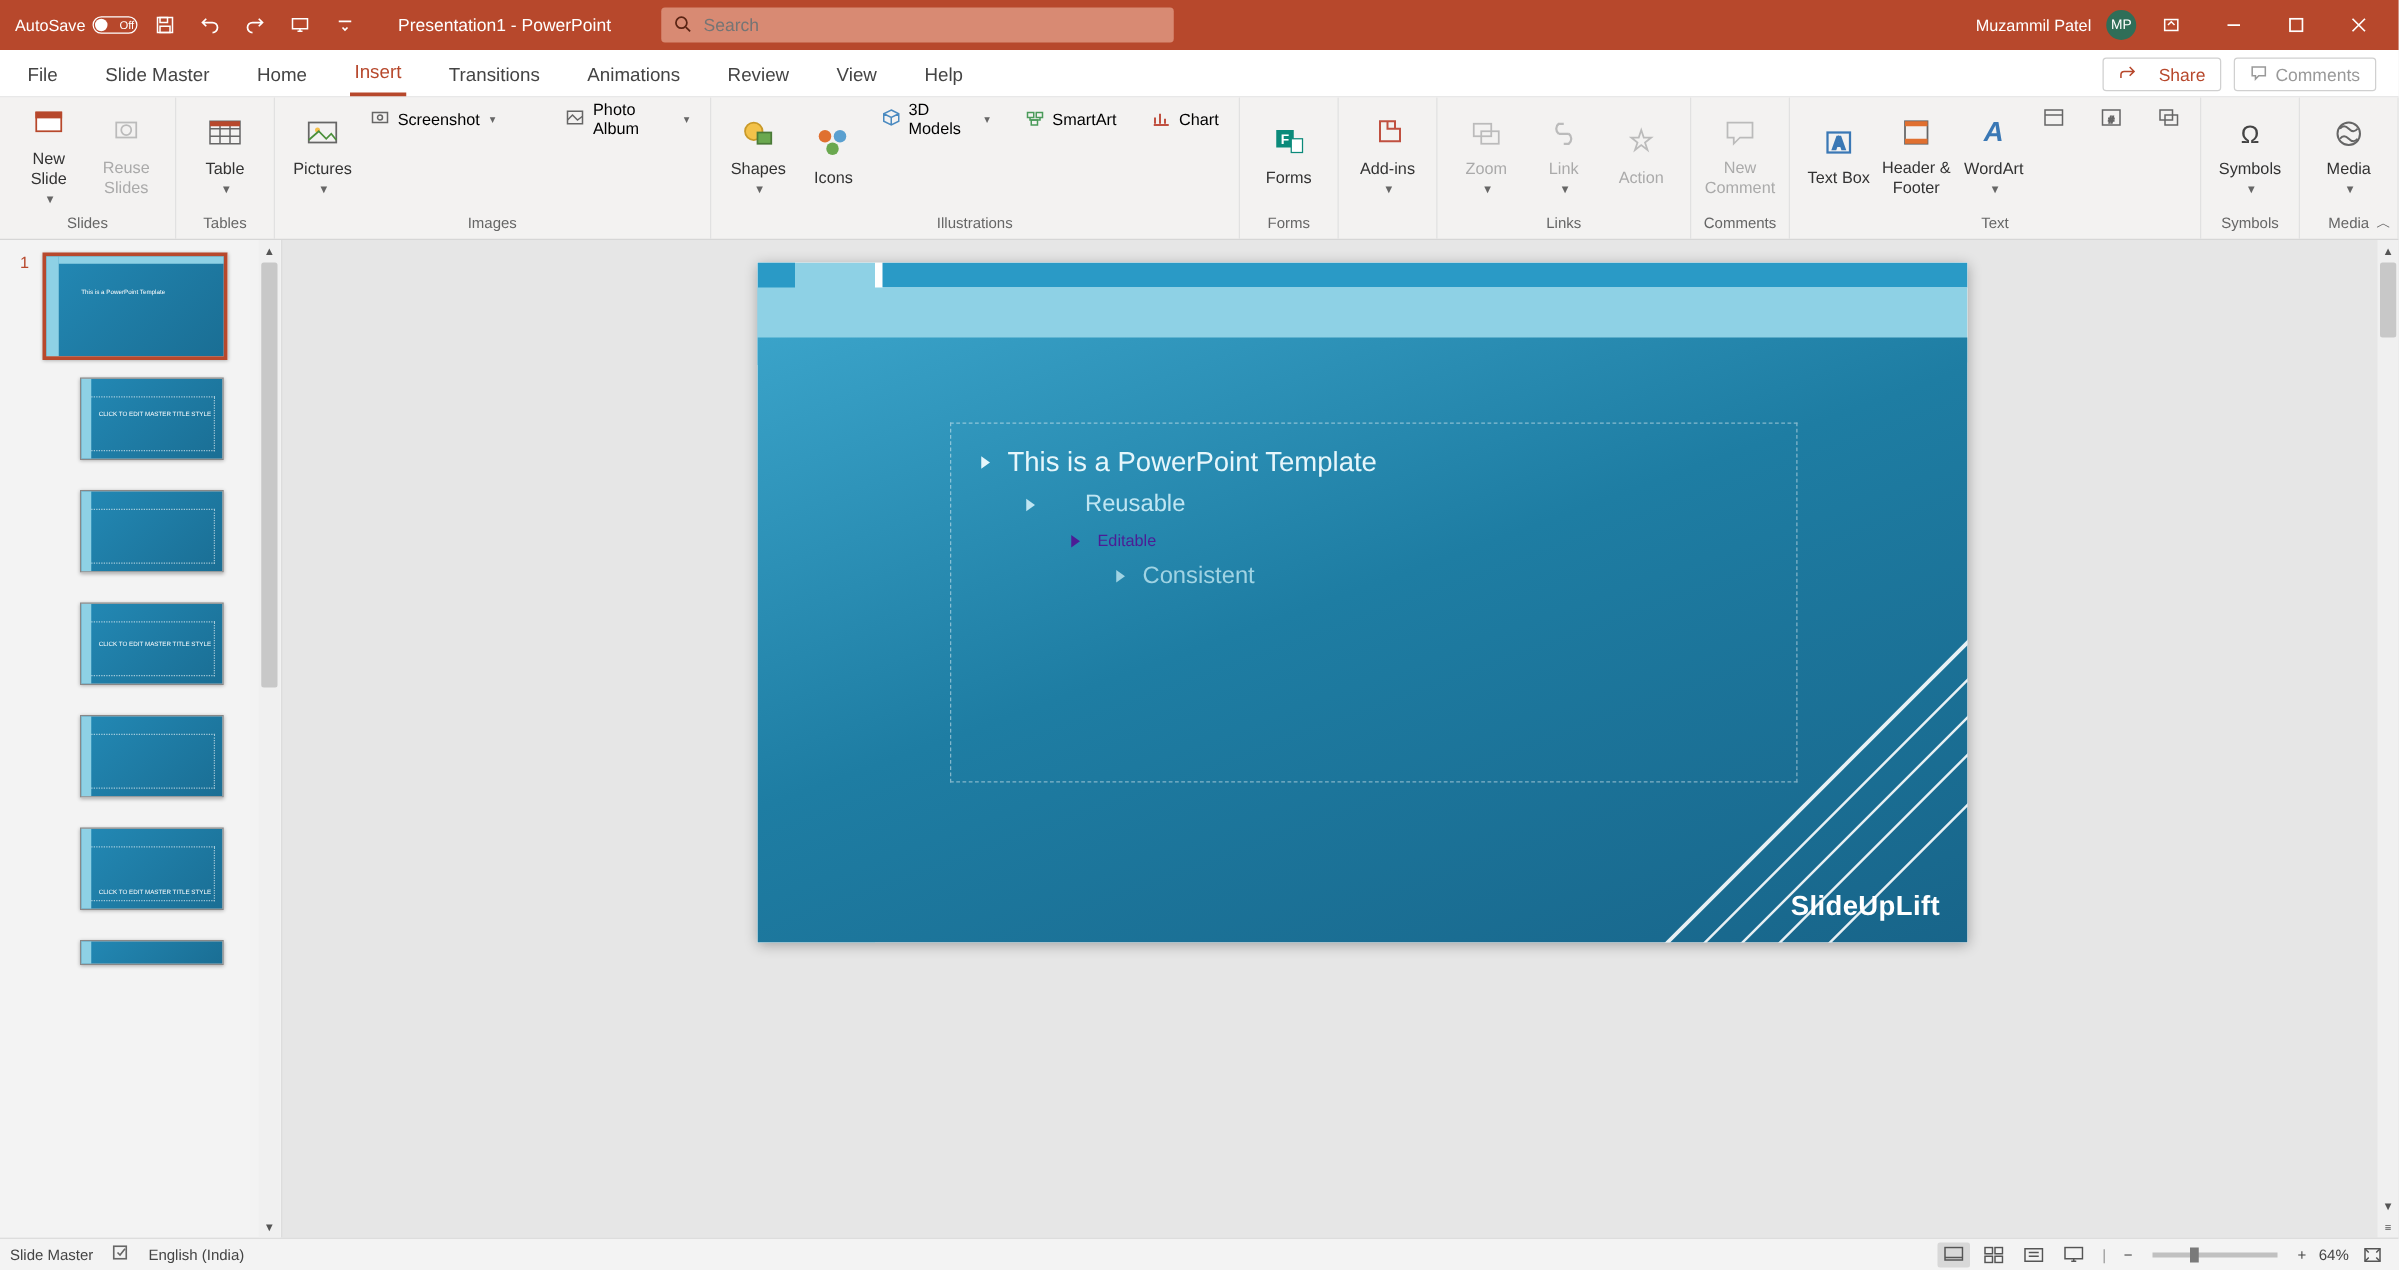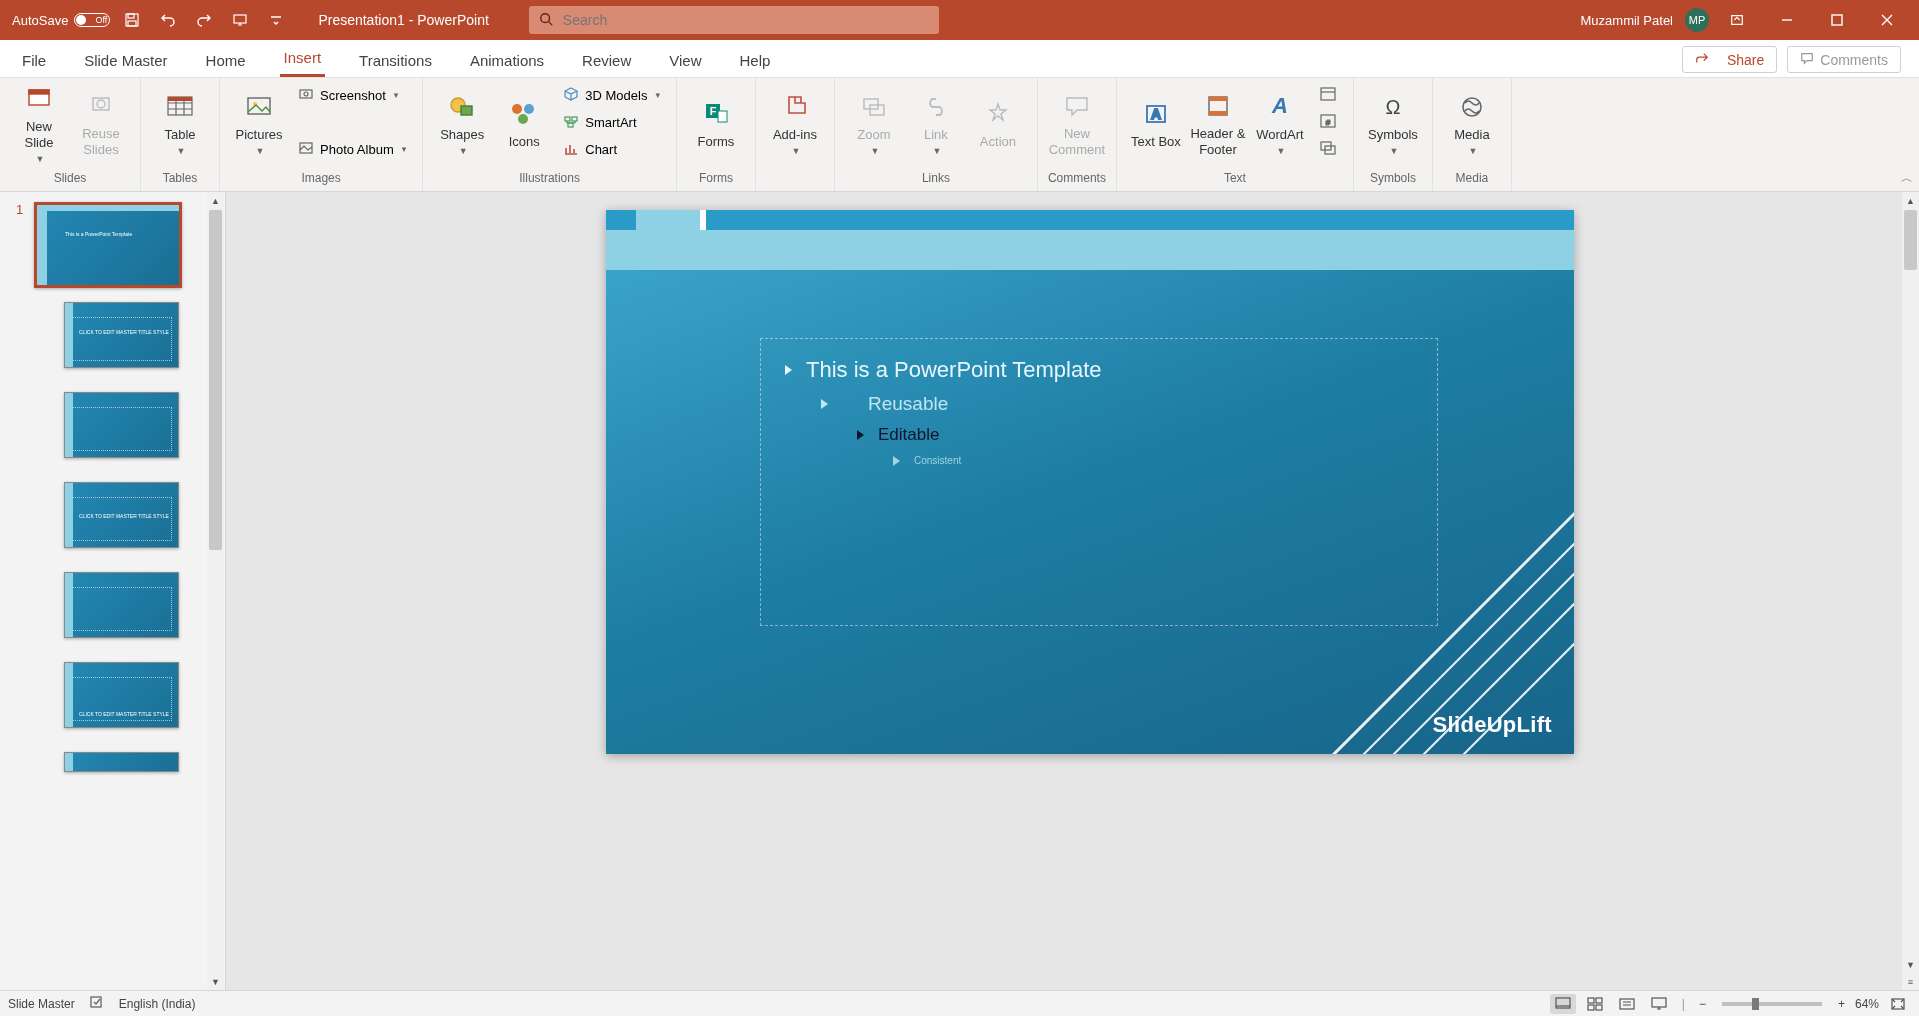--- a/index.html
+++ b/index.html
@@ -30,21 +30,21 @@
 
 
 .ribbon { height: 114px; background: #f3f2f1; display: flex; border-bottom: 1px solid #d6d6d6; position:relative; }
 .ribbon-group { border-right: 1px solid #e1e1e1; padding: 4px 10px 2px; display: flex; flex-direction: column; }
 .rg-items { flex: 1; display: flex; align-items: flex-start; gap: 4px; }
 .rg-label { text-align: center; font-size: 12px; color: #666; padding: 2px 0 4px; }
 .vbtn { display: flex; flex-direction: column; align-items: center; justify-content: center; width: 58px; height: 84px; cursor: pointer; font-size: 13px; color: #333; text-align:center; line-height:1.2; gap:4px; border-radius:3px;}
 .vbtn.disabled { color:#aaa; cursor:default;}
 .vbtn .ic { width: 32px; height: 32px; display:flex; align-items:center; justify-content:center; }
 .hbtn { display:flex; align-items:center; gap:6px; font-size:13px; padding:3px 6px; cursor:pointer; border-radius:3px; height:26px;}
-.vstack { display:flex; flex-direction:column; gap:1px; }
+.vstack { display:flex; flex-direction:row; gap:16px; }
 .caret { font-size:9px; color:#666; margin-left:2px;}
 .ribbon-collapse { position:absolute; right:6px; bottom:4px; cursor:pointer; color:#666; font-size:12px;}
 
 
 .work { display: flex; height: calc(1016px - 40px - 38px - 114px - 26px); background: #e6e6e6; }
 .slidepanel { width: 226px; background: #f3f3f3; border-right: 1px solid #d6d6d6; position: relative; overflow:hidden;}
 .sp-inner { padding: 10px 8px 10px 14px; }
 .thumb-row { display:flex; gap:6px; margin-bottom:14px; position:relative; padding-left:20px;}
 .thumb-num { position:absolute; left:2px; top:0; font-size:13px; color:#b7482c; }
 .thumb, .thumb-sm { background: linear-gradient(135deg,#2389b5,#1a6e94); position:relative; overflow:hidden; box-shadow:0 1px 3px rgba(0,0,0,.3); border:1px solid #888;}
@@ -69,22 +69,22 @@
 .s-left-dark { position:absolute; left:0; top:0; width:30px; height:82px; background:#2a9ac6; }
 .s-main-inner { position:absolute; left:0; top:60px; right:0; bottom:0; background:linear-gradient(160deg,#3aa3c9 0%, #1e7da3 45%, #18658a 100%); }
 .s-hband{ position:absolute; left:0; top:20px; right:0; height:60px; background:#8ed1e5;}
 .lines { position:absolute; right:-80px; bottom:-80px; width:450px; height:450px; }
 .lines svg { width:100%; height:100%; }
 .placeholder { position:absolute; left:154px; top:128px; width:678px; height:288px; border:1px dashed rgba(255,255,255,.45); padding:18px 24px; color:#fff;}
 .ph-line { display:flex; align-items:center; gap:14px; margin-bottom:10px; }
 .ph-bullet { width:0; height:0; border-left:7px solid currentColor; border-top:5px solid transparent; border-bottom:5px solid transparent; }
 .l1 { font-size:22px; color:#e6f6fb;}
 .l2 { font-size:19px; color:#bfe5f2; padding-left:36px;gap:40px;}
-.l3 { font-size:17px; color:#0f172a; padding-left:72px;}
-.l4 { font-size:10px; color:#a0d3e3; padding-left:108px;}
+.l3 { font-size:13px; color:#4c1d95; padding-left:72px;}
+.l4 { font-size:19px; color:#a0d3e3; padding-left:108px;}
 .l5 { font-size:15px; color:#a0d3e3; padding-left:144px;}
 .logo { position:absolute; right:22px; bottom:16px; color:#fff; font-size:22px; font-weight:bold; letter-spacing:.3px;}
 
 
 .statusbar { height: 26px; background: #f3f3f3; border-top: 1px solid #d6d6d6; display: flex; align-items: center; font-size: 12px; color: #444; padding: 0 8px; gap: 14px; }
 .sb-right { margin-left:auto; display:flex; align-items:center; gap:6px; }
 .viewbtn { width:26px; height:20px; display:flex; align-items:center; justify-content:center; cursor:pointer; border-radius:2px;}
 .viewbtn.active { background:#d8d8d8; }
 .zoom-slider { width:100px; height:4px; background:#c0c0c0; position:relative; margin:0 6px;}
 .zoom-slider .zthumb{position:absolute; left:30%; top:-4px; width:7px; height:12px; background:#7a7a7a;}

